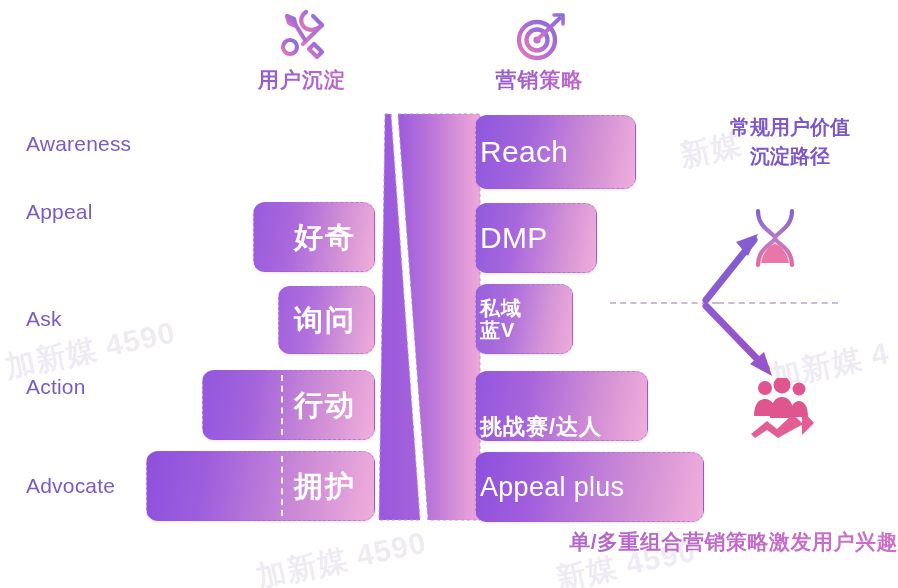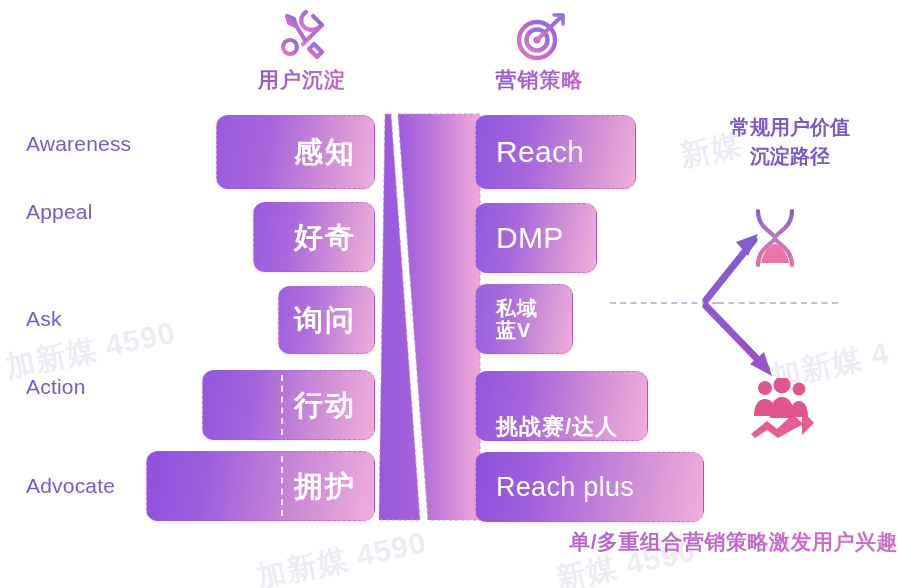--- a/index.html
+++ b/index.html
@@ -68,21 +68,21 @@
     align-items:center;
     color:#ffffff;
     font-weight:700;
     box-shadow:0 1px 3px rgba(140,90,190,.18);
     overflow:hidden;
   }
   .bar .txt{position:relative;z-index:2;line-height:1.12;}
   .bar.rtl{justify-content:flex-end;}
   .bar.rtl .txt{padding-right:18px;}
   .bar.ltr{justify-content:flex-start;}
-  .bar.ltr .txt{padding-left:20px;}
+  .bar.ltr .txt{padding-left:4px;}
 
   .bar .divider{
     position:absolute;
     top:4px;bottom:4px;
     width:0;
     border-left:2px dashed rgba(255,255,255,.92);
     z-index:3;
   }
 
   .cn{font-size:29px;letter-spacing:2px;}
@@ -181,24 +181,20 @@
     </span>
     <span class="cap">营销策略</span>
   </div>
 
   <div class="stage-label" style="left:26px;top:132px;">Awareness</div>
   <div class="stage-label" style="left:26px;top:200px;">Appeal</div>
   <div class="stage-label" style="left:26px;top:307px;">Ask</div>
   <div class="stage-label" style="left:26px;top:375px;">Action</div>
   <div class="stage-label" style="left:26px;top:474px;">Advocate</div>
 
-  <div class="bar rtl" style="left:216px;top:115px;width:159px;height:74px;
-        background:linear-gradient(100deg,#9a5ade 0%,#a866dc 34%,#d28fd4 72%,#f0aedb 100%);">
-    <span class="txt cn">感知</span>
-  </div>
 
   <div class="bar rtl" style="left:253px;top:202px;width:122px;height:70px;
         background:linear-gradient(100deg,#9a5ade 0%,#ab69dc 34%,#d492d6 72%,#f0aedb 100%);">
     <span class="txt cn">好奇</span>
   </div>
 
   <div class="bar rtl" style="left:278px;top:286px;width:97px;height:68px;
         background:linear-gradient(100deg,#9f60de 0%,#b06fdc 34%,#d696d8 72%,#efabda 100%);">
     <span class="txt cn">询问</span>
   </div>
@@ -253,21 +249,21 @@
     </span>
   </div>
 
   <div class="bar ltr" style="left:475px;top:371px;width:173px;height:70px;
         background:linear-gradient(100deg,#9256de 0%,#a966db 32%,#d390d5 70%,#f0aedb 100%);align-items:flex-end;">
     <span class="txt cn-sm" style="font-size:22px;">挑战赛/达人</span>
   </div>
 
   <div class="bar ltr" style="left:475px;top:452px;width:229px;height:70px;
         background:linear-gradient(100deg,#8d50dd 0%,#a15fdd 26%,#cd8bd6 66%,#f0aedb 100%);">
-    <span class="txt en-sm">Reach plus</span>
+    <span class="txt en-sm">Appeal plus</span>
   </div>
 
   <div class="annot purple" style="left:700px;top:113px;width:180px;">
     <span>常规用户价值</span><br>
     <span>沉淀路径</span>
   </div>
 
 
   <div class="ic-abs" style="left:745px;top:205px;">
     <svg width="60" height="66" viewBox="0 0 60 66">

